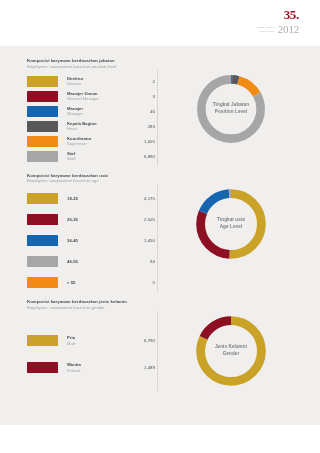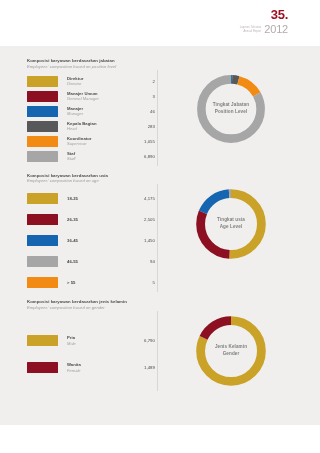--- a/index.html
+++ b/index.html
@@ -6,22 +6,23 @@
   body{
     width:320px;height:453px;
     background:#ffffff;
     font-family:"Liberation Sans", sans-serif;
     overflow:hidden;
     position:relative;
   }
 
   
   .page-header{
-    position:absolute;top:0;left:0;right:16px;height:52px;
+    position:absolute;top:0;left:0;right:5px;height:52px;
     background:#ffffff;
+    font-family:Liberation Serif, serif;
   }
   .page-number{
     position:absolute;right:16px;top:8px;
     font-size:13px;font-weight:bold;color:#9c1123;
     letter-spacing:-0.3px;line-height:1;
   }
   .report-line{
     position:absolute;right:16px;top:24px;
     display:flex;align-items:flex-end;gap:3px;
   }

